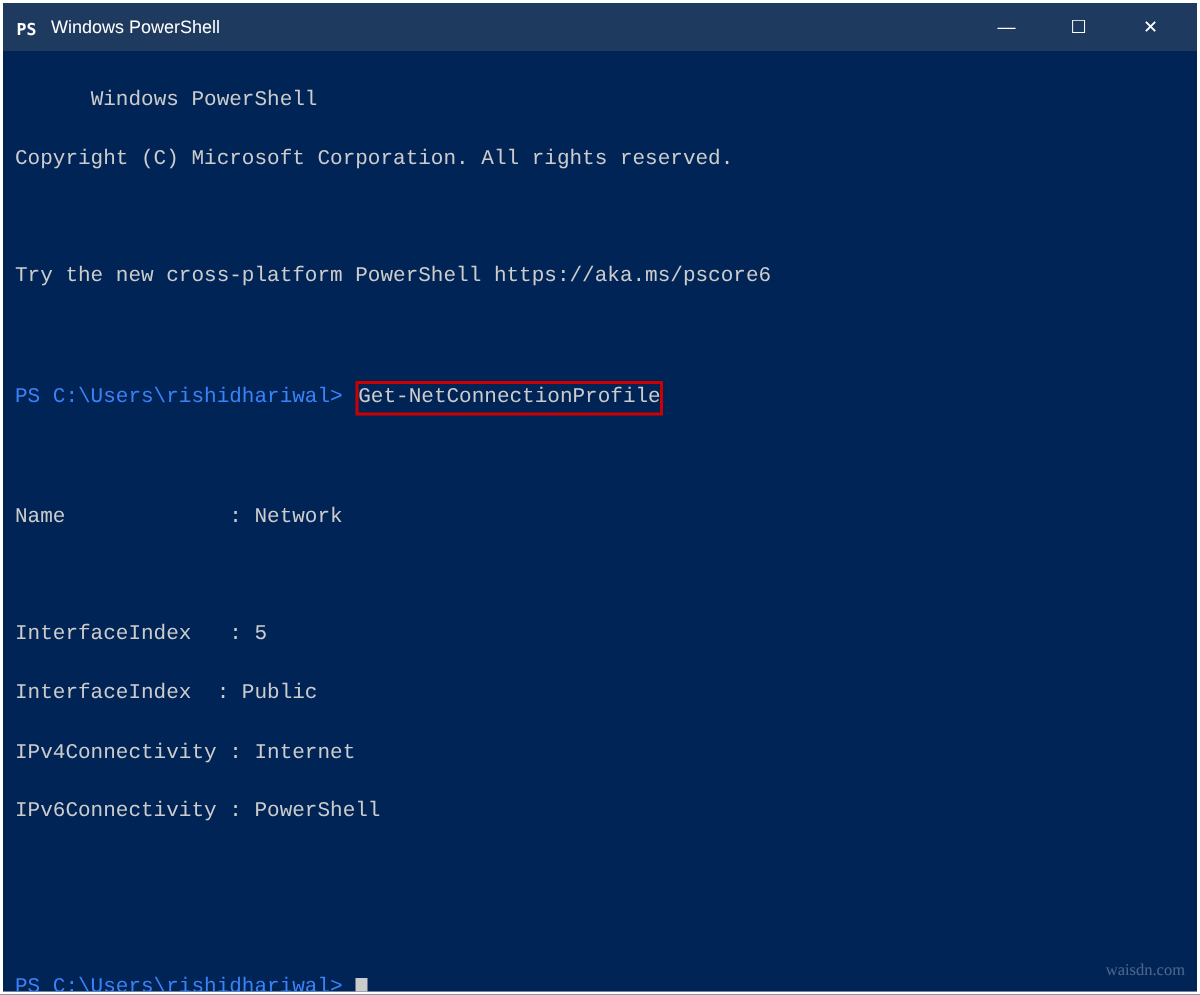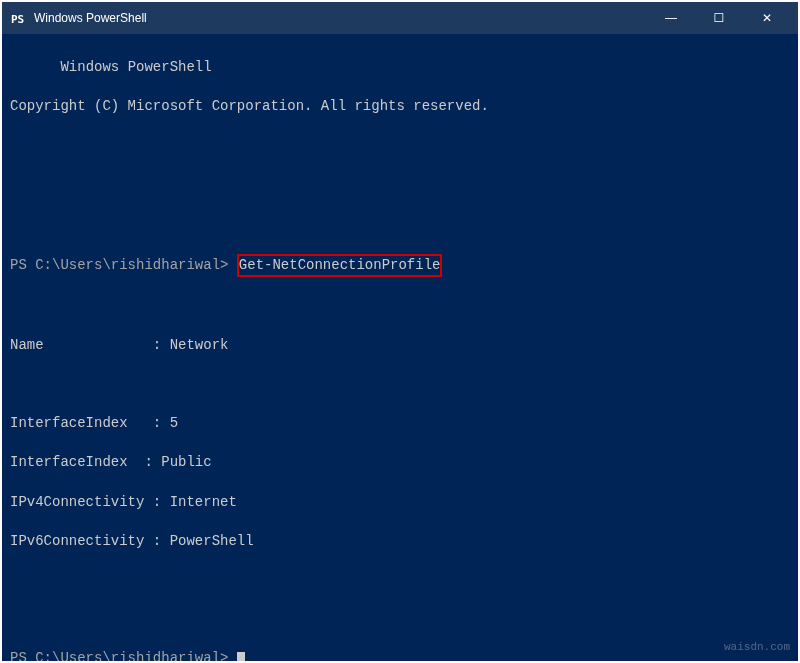--- a/index.html
+++ b/index.html
@@ -100,24 +100,24 @@
       0%, 100% { opacity: 1; }
       50% { opacity: 0; }
     }
 
     .watermark {
       position: absolute;
       bottom: 8px;
       right: 8px;
       color: rgba(255,255,255,0.3);
       font-size: 11px;
-      font-family: Liberation Mono, monospace;
+      font-family: Liberation Serif, serif;
     }
 
-    .ps-prompt { color: #a3a3a3; }
+    .ps-prompt { color: #3b82f6; }
   </style>
 </head>
 <body>
 
 <div class="window">
 
   <div class="title-bar">
 
     <div class="title-bar-icon">
       <svg width="16" height="16" viewBox="0 0 16 16">
@@ -131,21 +131,21 @@
       <button class="title-btn">☐</button>
       <button class="title-btn close">✕</button>
     </div>
   </div>
 
   <div class="terminal-body">
     <div class="terminal-text">
       <span>Windows PowerShell</span>
       <br><span>Copyright (C) Microsoft Corporation. All rights reserved.</span>
       <br><span>&nbsp;</span>
-      <br>
+      <br><span>Try the new cross-platform PowerShell https://aka.ms/pscore6</span>
       <br><span>&nbsp;</span>
       <br><span class="ps-prompt">PS C:\Users\rishidhariwal&gt;</span> <span class="command-box">Get-NetConnectionProfile</span>
       <br><span>&nbsp;</span>
       <br><span>Name             : Network</span>
       <br>
       <br><span>InterfaceIndex   : 5</span>
       <br><span>InterfaceIndex  : Public</span>
       <br><span>IPv4Connectivity : Internet</span>
       <br><span>IPv6Connectivity : PowerShell</span>
       <br><span>&nbsp;</span>

